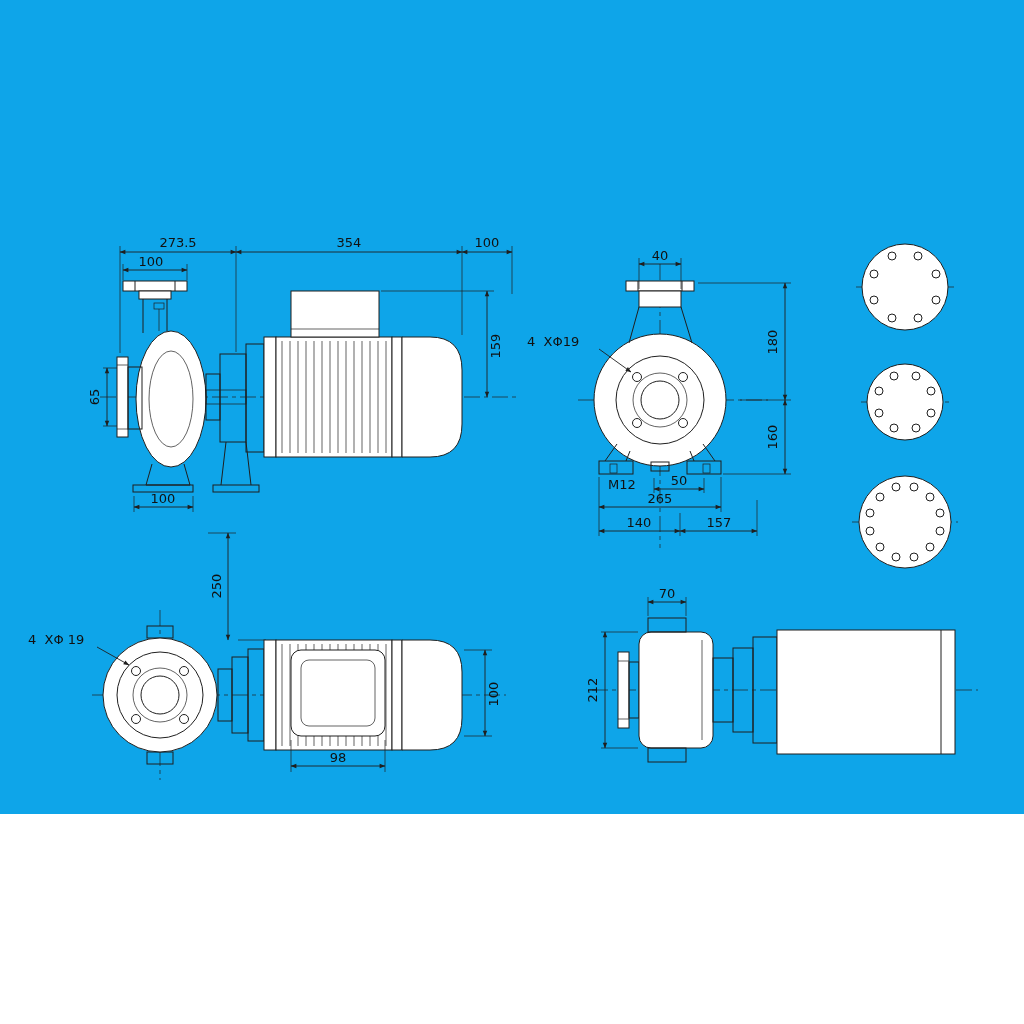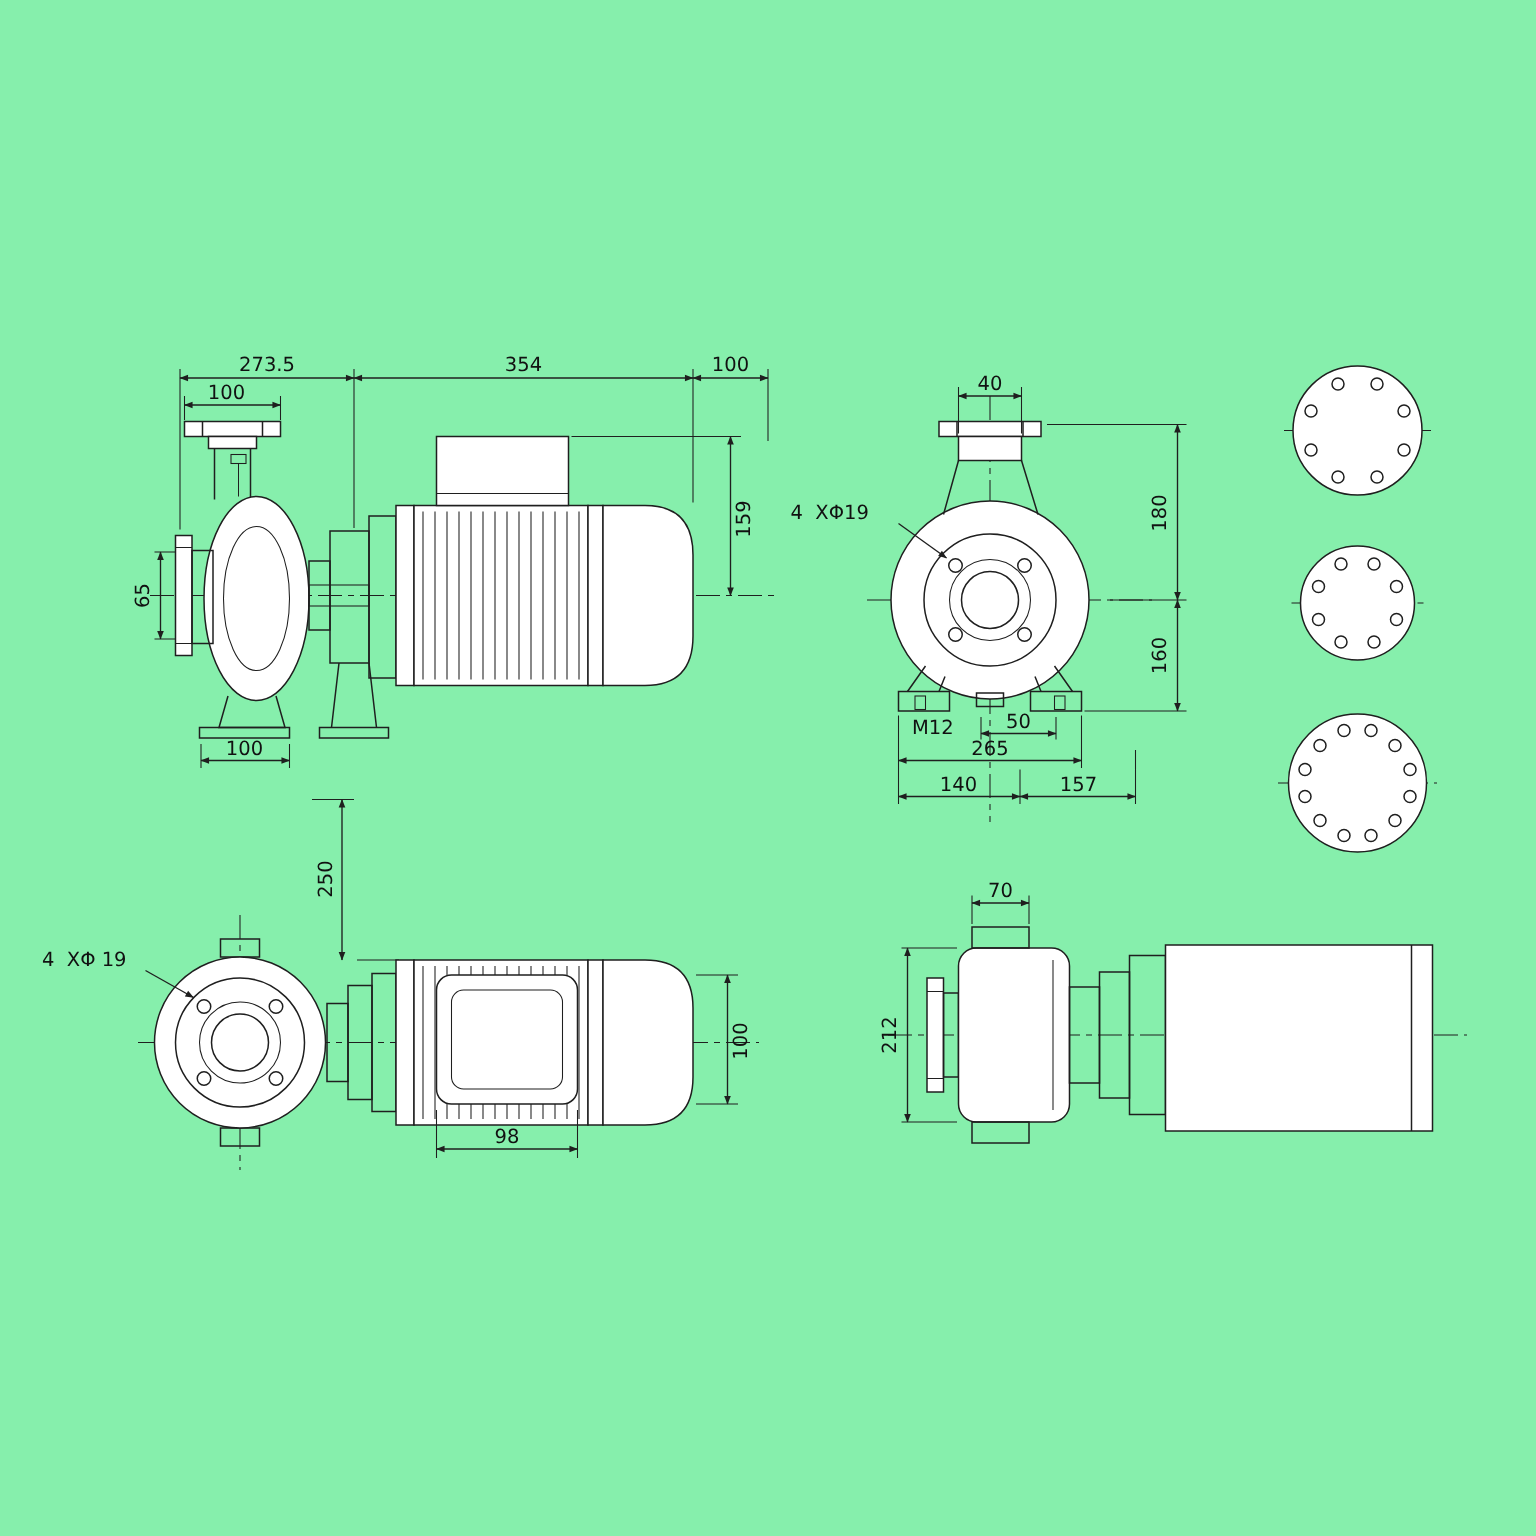--- a/index.html
+++ b/index.html
@@ -1,16 +1,16 @@
 <!DOCTYPE html>
 <html><head>
 <meta charset="utf-8">
 <style>
   html,body{margin:0;padding:0;background:#ffffff;}
-  .page{width:1024px;height:1024px;background:#86efac;position:relative;}
+  .page{width:1024px;height:814px;background:#0ea5e9;position:relative;}
   svg{font-family:"DejaVu Sans", sans-serif;display:block;}
   .ln{stroke:#1f1f1f;stroke-width:1;fill:none;}
   .fill{stroke:#1f1f1f;stroke-width:1;fill:#ffffff;}
   .thin{stroke:#1f1f1f;stroke-width:0.7;fill:none;}
   .dim{stroke:#1f1f1f;stroke-width:0.9;fill:none;}
   .cl{stroke:#1f1f1f;stroke-width:0.7;fill:none;stroke-dasharray:16 4 4 4;}
   .txt{font-size:13px;fill:#111;white-space:pre;}
   .hole{stroke:#1f1f1f;stroke-width:1;fill:#ffffff;}
 </style>
 </head>

